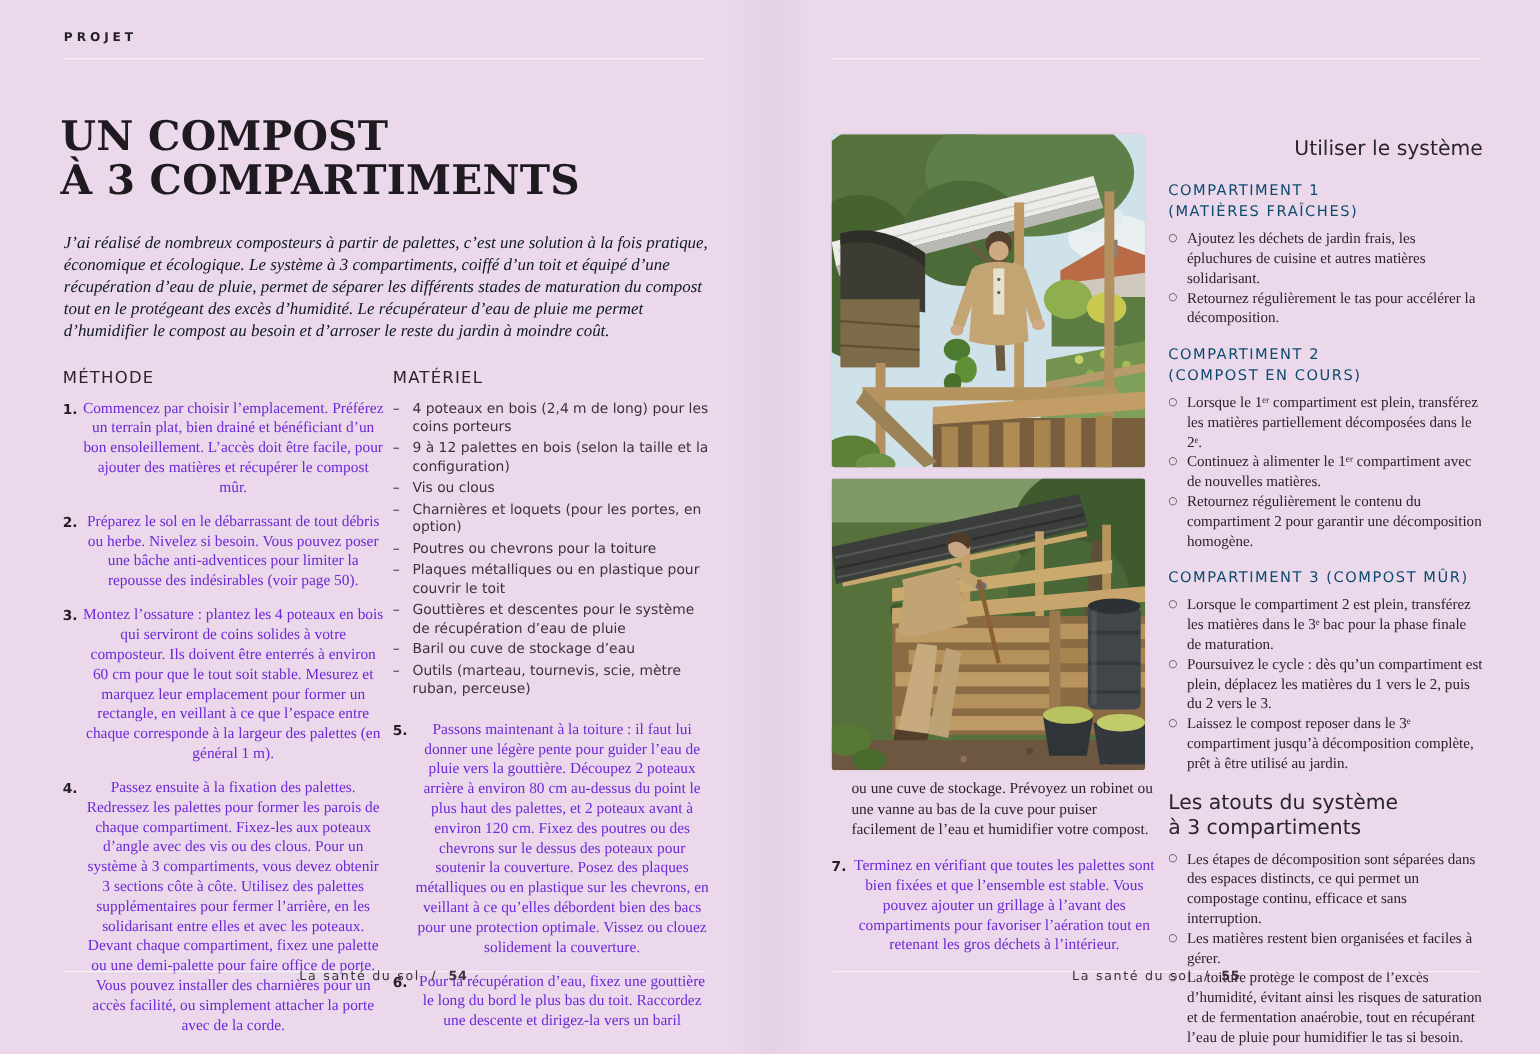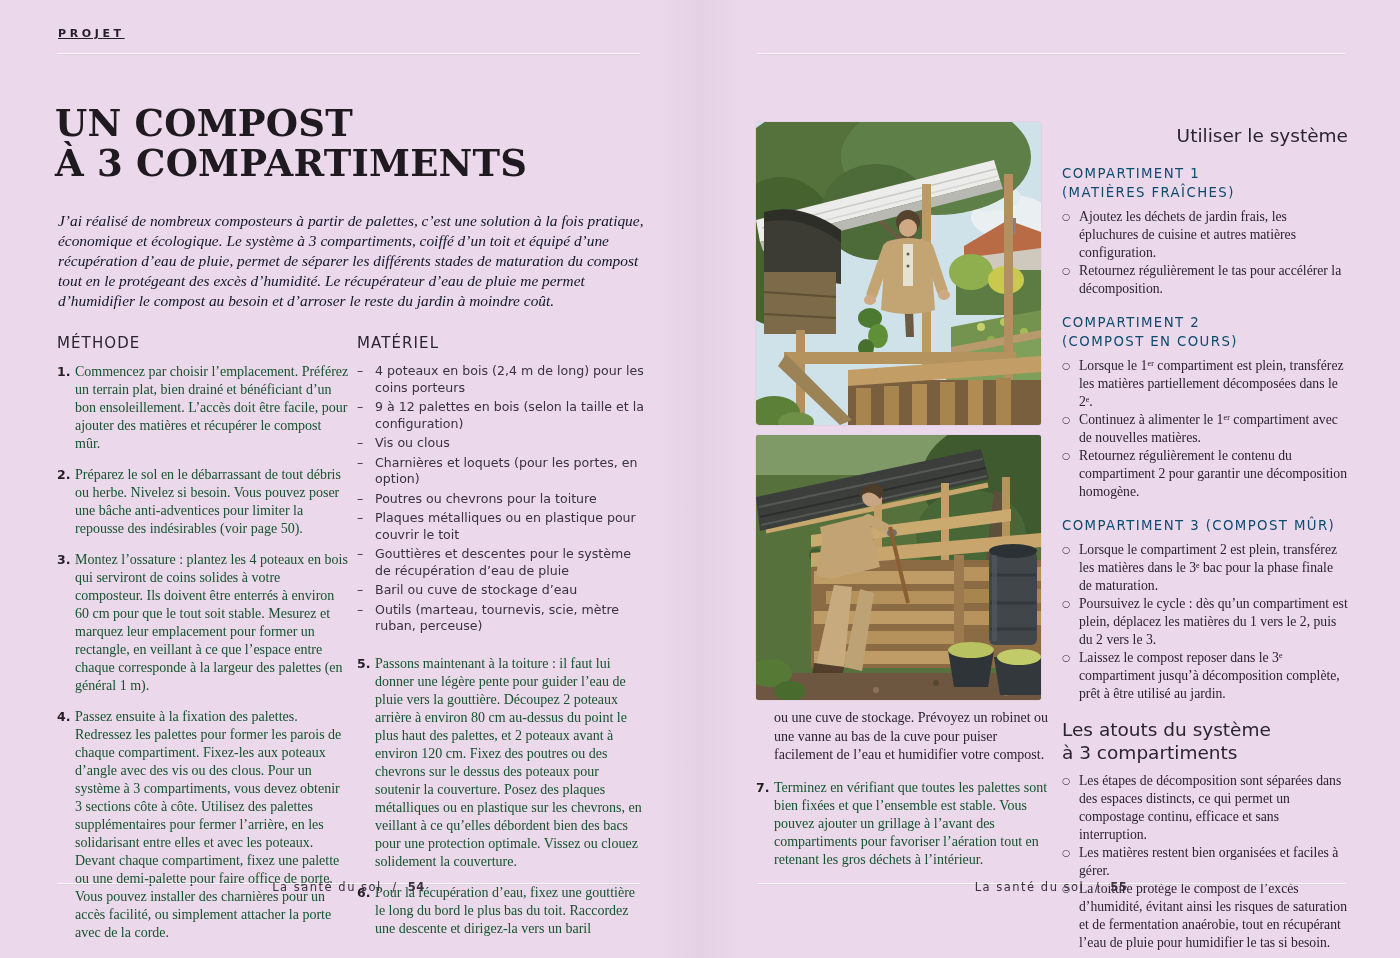--- a/index.html
+++ b/index.html
@@ -15,37 +15,37 @@
   .gutter{position:absolute;left:660px;top:0;width:80px;height:958px;
     background:linear-gradient(90deg,rgba(120,80,120,0) 0%,rgba(120,80,120,.05) 50%,rgba(120,80,120,0) 100%);}
 
   .rule{position:absolute;height:1px;background:rgba(255,255,255,.8);box-shadow:0 1px 0 rgba(120,80,120,.06);}
   .l-top-rule{left:57px;width:583px;top:53px;}
   .r-top-rule{left:57px;width:588px;top:53px;}
   .l-foot-rule{left:57px;width:583px;top:883px;}
   .r-foot-rule{left:57px;width:588px;top:883px;}
 
   .kicker{position:absolute;left:58px;top:27px;
-    font:700 11px "DejaVu Sans",sans-serif;letter-spacing:3.6px;color:#241e26;text-decoration:underline;}
+    font:700 11px "DejaVu Sans",sans-serif;letter-spacing:3.6px;color:#241e26;}
 
   .title{position:absolute;left:55px;top:63px;margin:0;
     font:700 37px/40px "DejaVu Serif",serif;letter-spacing:.2px;color:#1f1a20;}
 
   .intro{position:absolute;left:58px;top:211px;width:592px;margin:0;
     font:italic 15.4px/20px "Liberation Serif",serif;color:#0f172a;}
 
   .colhead{margin:0 0 11px;font:400 15px "DejaVu Sans",sans-serif;
     letter-spacing:1.1px;color:#2a2430;font-stretch:normal;}
 
   .col1{position:absolute;left:57px;top:334px;width:292px;}
   .col2{position:absolute;left:357px;top:334px;width:290px;}
 
   .step{display:flex;margin-bottom:13px;}
   .step .num{flex:0 0 18px;font:700 12.5px/18px "DejaVu Sans",sans-serif;color:#241e26;}
-  .step .stext{flex:1;font:400 14px/18px "Liberation Serif",serif;color:#14532d;}
+  .step .stext{flex:1;font:400 14px/18px "Liberation Serif",serif;color:#6d28d9;text-align:center;}
 
   .mat{list-style:none;margin:0 0 20px;padding:0;
     font:400 12.6px/16.5px "DejaVu Sans",sans-serif;color:#39323f;}
   .mat li{display:flex;margin-bottom:3px;}
   .mat .dash{flex:0 0 18px;}
   .mat .mtext{flex:1;}
 
   
   .photo{position:absolute;left:56px;width:285px;border-radius:3px;overflow:hidden;
     box-shadow:0 0 0 1px rgba(120,80,120,.06);}
@@ -295,21 +295,21 @@
     </div>
   </div>
 
   <div class="rcol">
     <h2 class="rhead">Utiliser le système</h2>
 
     <div class="sec">
       <h3 class="sechead"><span>COMPARTIMENT 1</span><br><span>(MATIÈRES FRAÎCHES)</span></h3>
       <div class="bul">
           <span class="dot">○</span>
-          <span class="btext">Ajoutez les déchets de jardin frais, les épluchures de cuisine et autres matières configuration.</span>
+          <span class="btext">Ajoutez les déchets de jardin frais, les épluchures de cuisine et autres matières solidarisant.</span>
         </div>
       <div class="bul">
           <span class="dot">○</span>
           <span class="btext">Retournez régulièrement le tas pour accélérer la décomposition.</span>
         </div>
     </div>
 
     <div class="sec">
       <h3 class="sechead"><span>COMPARTIMENT 2</span><br><span>(COMPOST EN COURS)</span></h3>
       <div class="bul">

